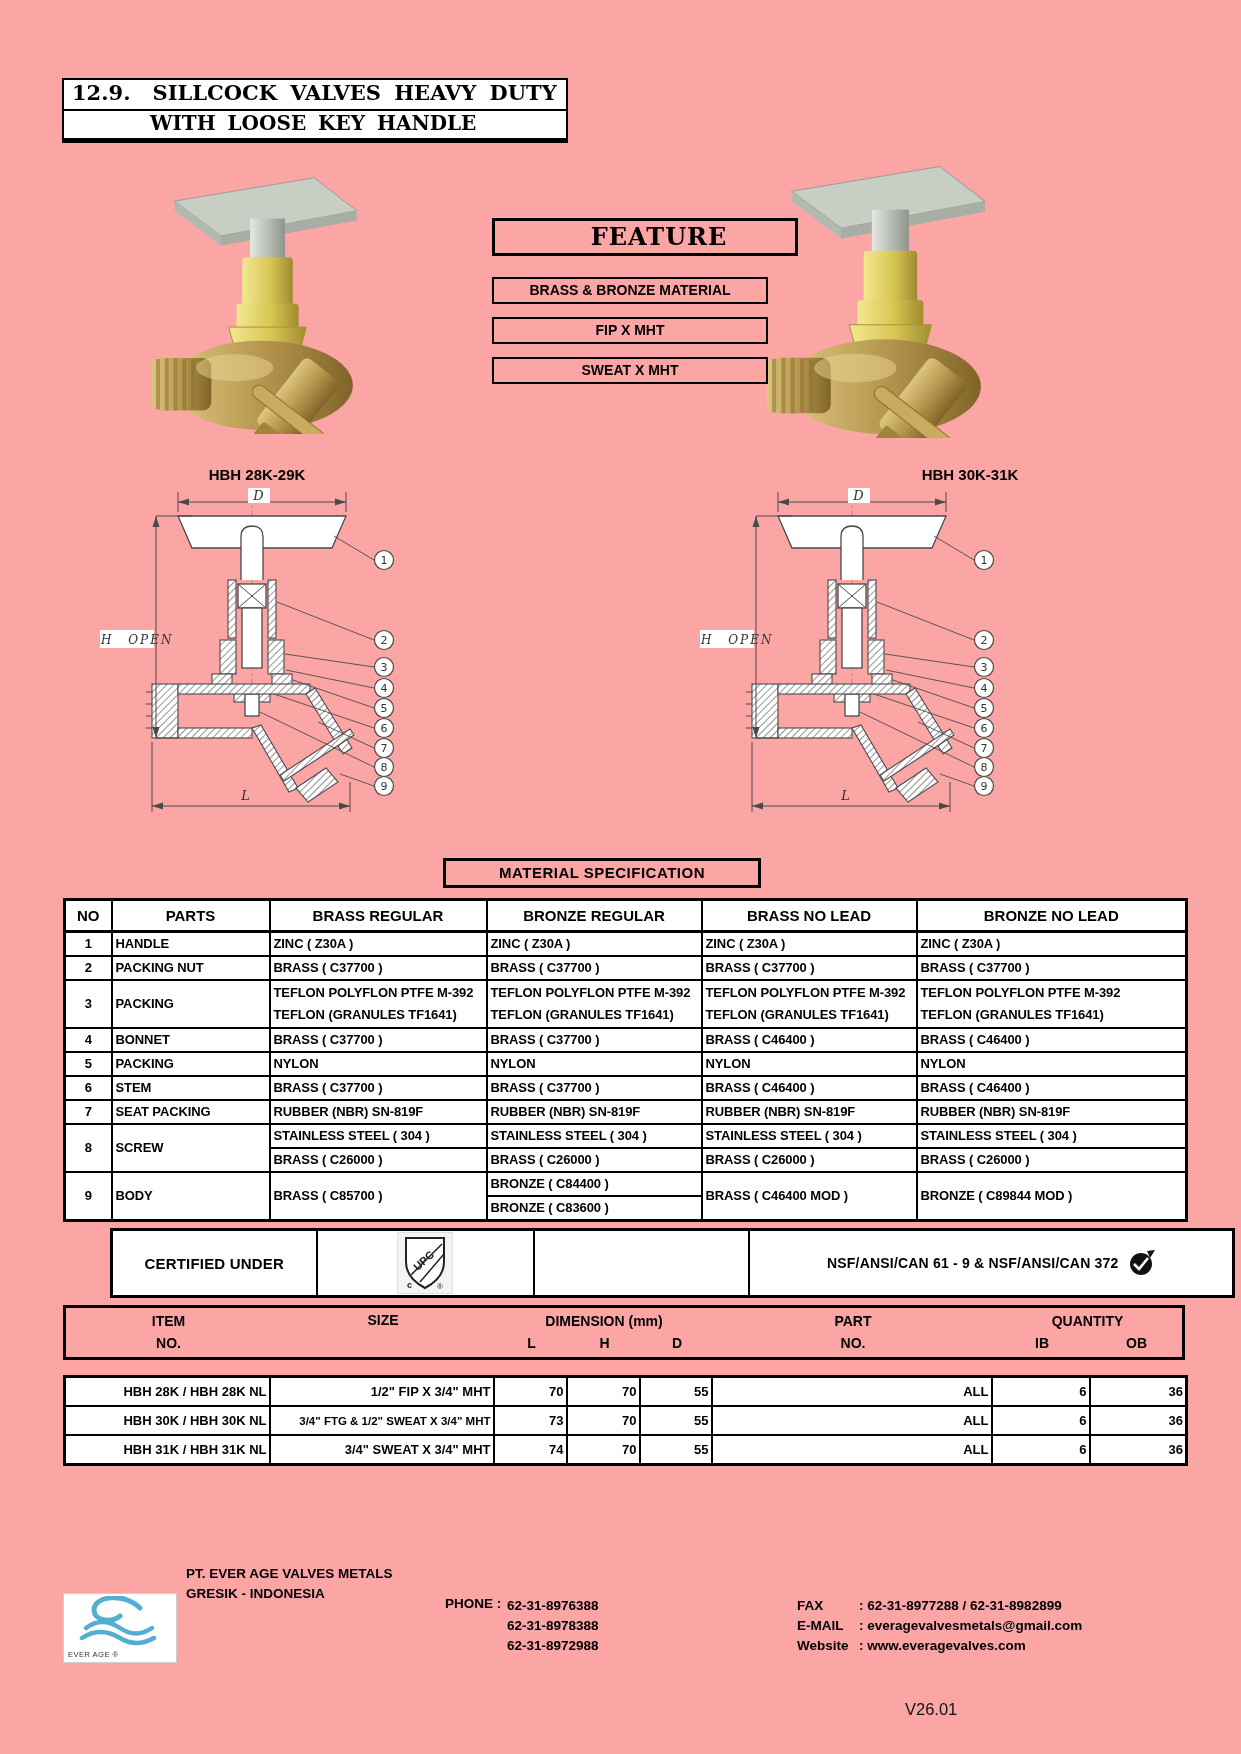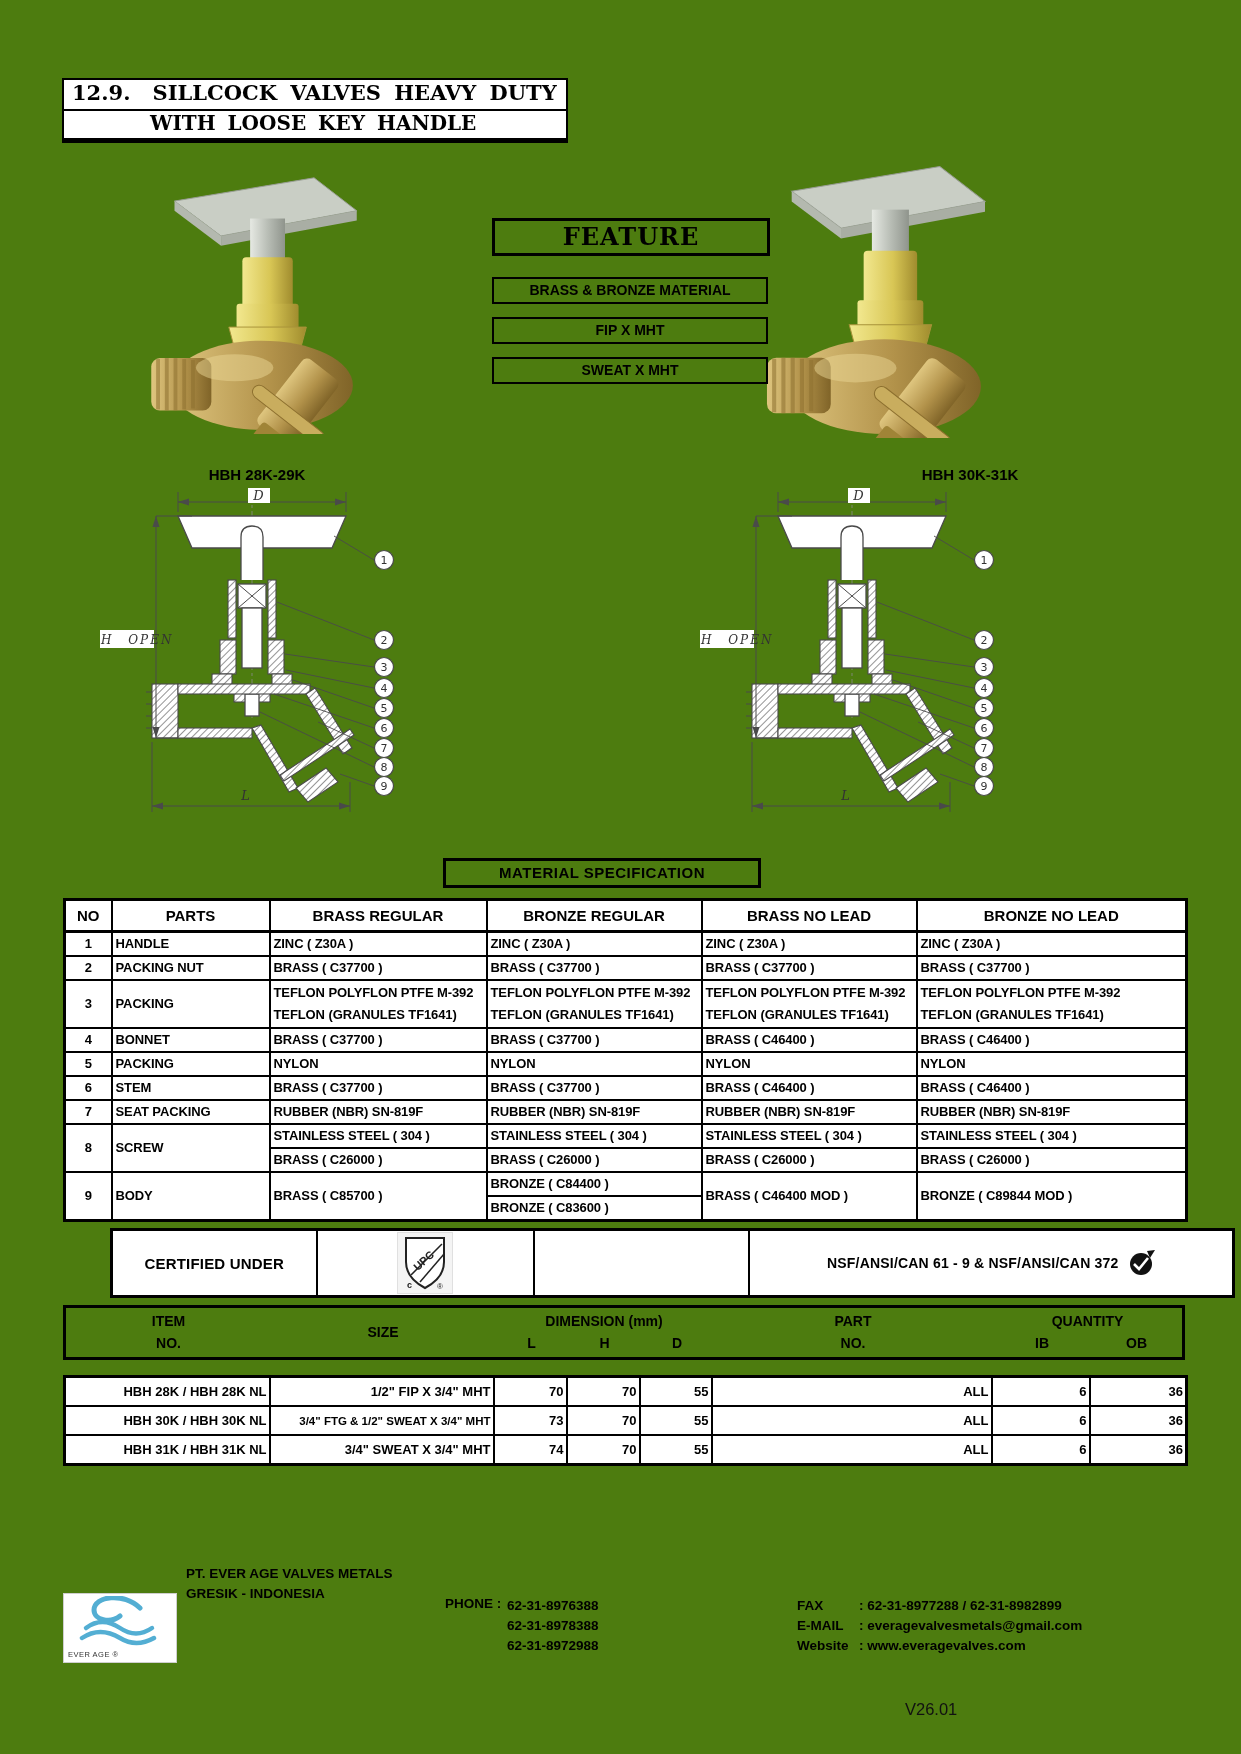--- a/index.html
+++ b/index.html
@@ -1,29 +1,29 @@
 <!DOCTYPE html>
 <html><head>
 <meta charset="utf-8">
 <style>
   html,body{margin:0;padding:0;background:#888;}
-  #page{position:relative;width:1241px;height:1754px;background:#4d7c0f;margin:0 auto;overflow:hidden;
+  #page{position:relative;width:1241px;height:1754px;background:#fca5a5;margin:0 auto;overflow:hidden;
         font-family:"Liberation Sans",sans-serif;color:#000;}
   .abs{position:absolute;}
 
   
   #title-block{left:62px;top:78px;width:502px;border:2px solid #000;border-bottom:5px solid #000;background:#fff;}
   #title-line1{border-bottom:2px solid #000;height:29px;line-height:29px;padding-left:8px;
                font:bold 21px "DejaVu Serif",serif;word-spacing:6px;white-space:nowrap;}
   #title-line1 .sec{margin-right:22px;}
   #title-line2{height:27px;line-height:26px;padding-left:86px;font:bold 20px "DejaVu Serif",serif;word-spacing:5px;white-space:nowrap;}
 
   
   .feature-title-box{left:492px;top:218px;width:272px;height:32px;border:3px solid #000;
-      font:bold 24px "DejaVu Serif",serif;text-align:center;line-height:32px;letter-spacing:1px;}
+      font:bold 24px "DejaVu Serif",serif;text-align:center;line-height:32px;letter-spacing:1px;padding-left:28px;}
   .feature-item{left:492px;width:272px;height:23px;border:2px solid #000;
       font:bold 14px "Liberation Sans",sans-serif;text-align:center;line-height:23px;}
 
   .model-label{font:bold 15px "Liberation Sans",sans-serif;text-align:center;width:160px;}
 
   
   #matspec-title{left:443px;top:858px;width:312px;height:24px;border:3px solid #000;
       font:bold 15px "Liberation Sans",sans-serif;text-align:center;line-height:24px;letter-spacing:.5px;}
 
   
@@ -408,21 +408,21 @@
           </svg>
         </div>
       </td>
     </tr>
   </tbody>
     </table>
 
   <div class="abs" id="order-header">
     <span style="left:0;width:205px;top:5px">ITEM</span>
     <span style="left:0;width:205px;top:27px">NO.</span>
-    <span style="left:205px;width:224px;top:16px">SIZE</span>
+    <span style="left:205px;width:224px;top:4px">SIZE</span>
     <span style="left:429px;width:218px;top:5px">DIMENSION (mm)</span>
     <span style="left:429px;width:73px;top:27px">L</span>
     <span style="left:502px;width:73px;top:27px">H</span>
     <span style="left:575px;width:72px;top:27px">D</span>
     <span style="left:647px;width:280px;top:5px">PART</span>
     <span style="left:647px;width:280px;top:27px">NO.</span>
     <span style="left:927px;width:189px;top:5px">QUANTITY</span>
     <span style="left:927px;width:98px;top:27px">IB</span>
     <span style="left:1025px;width:91px;top:27px">OB</span>
   </div>

